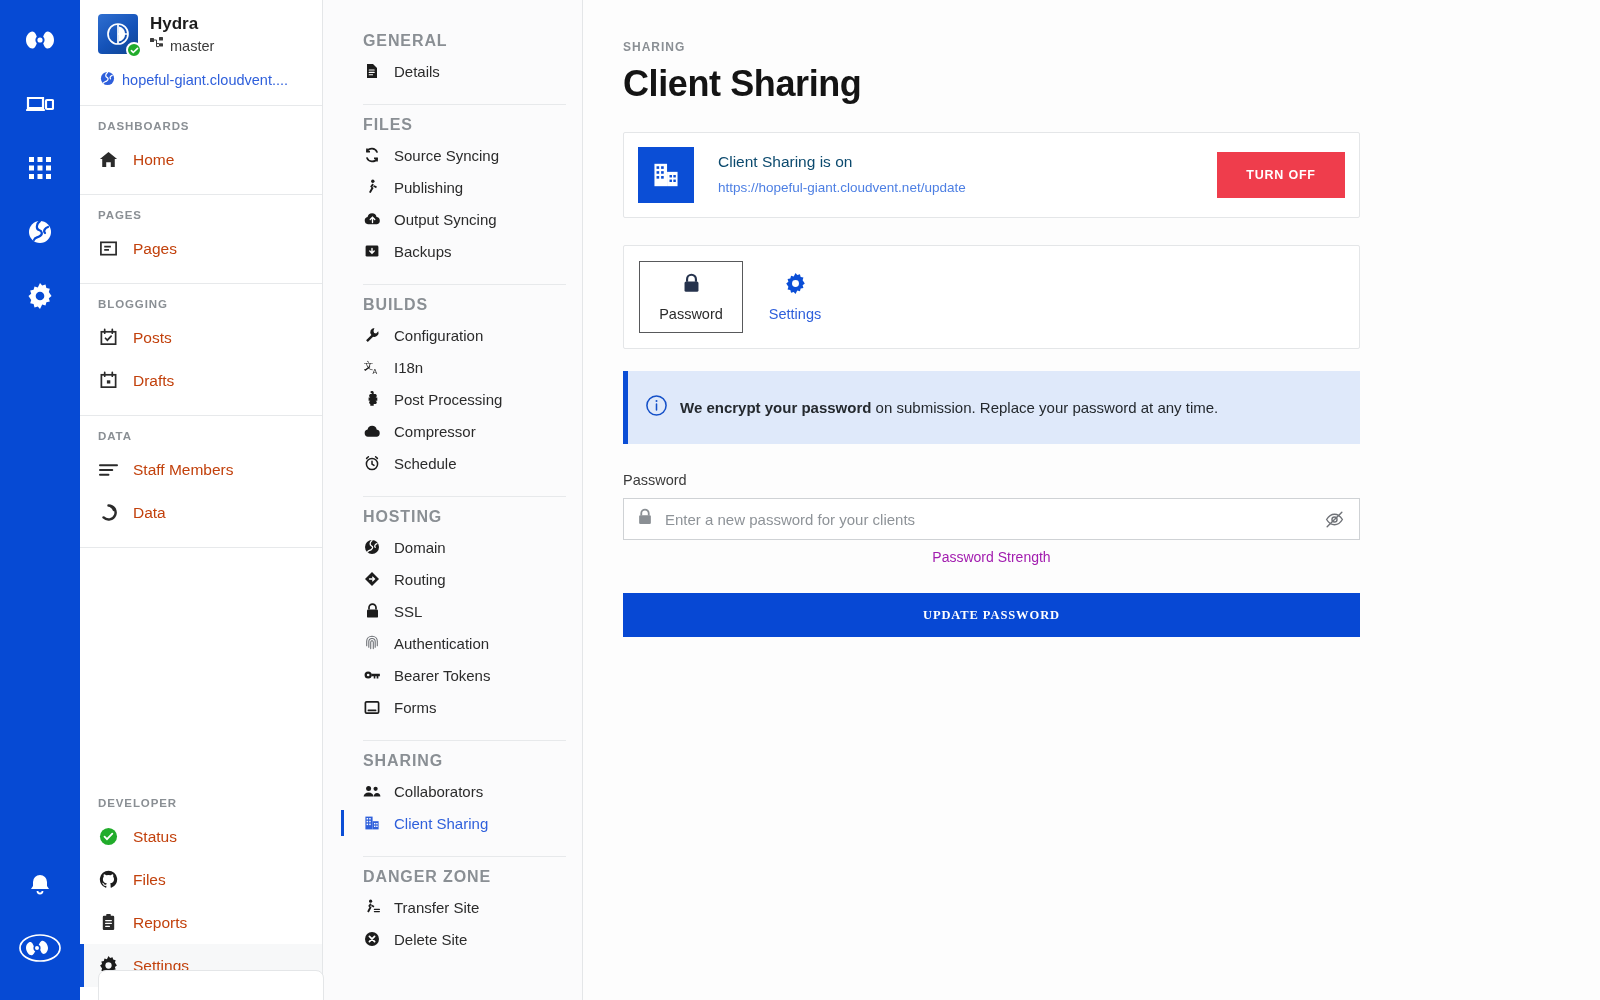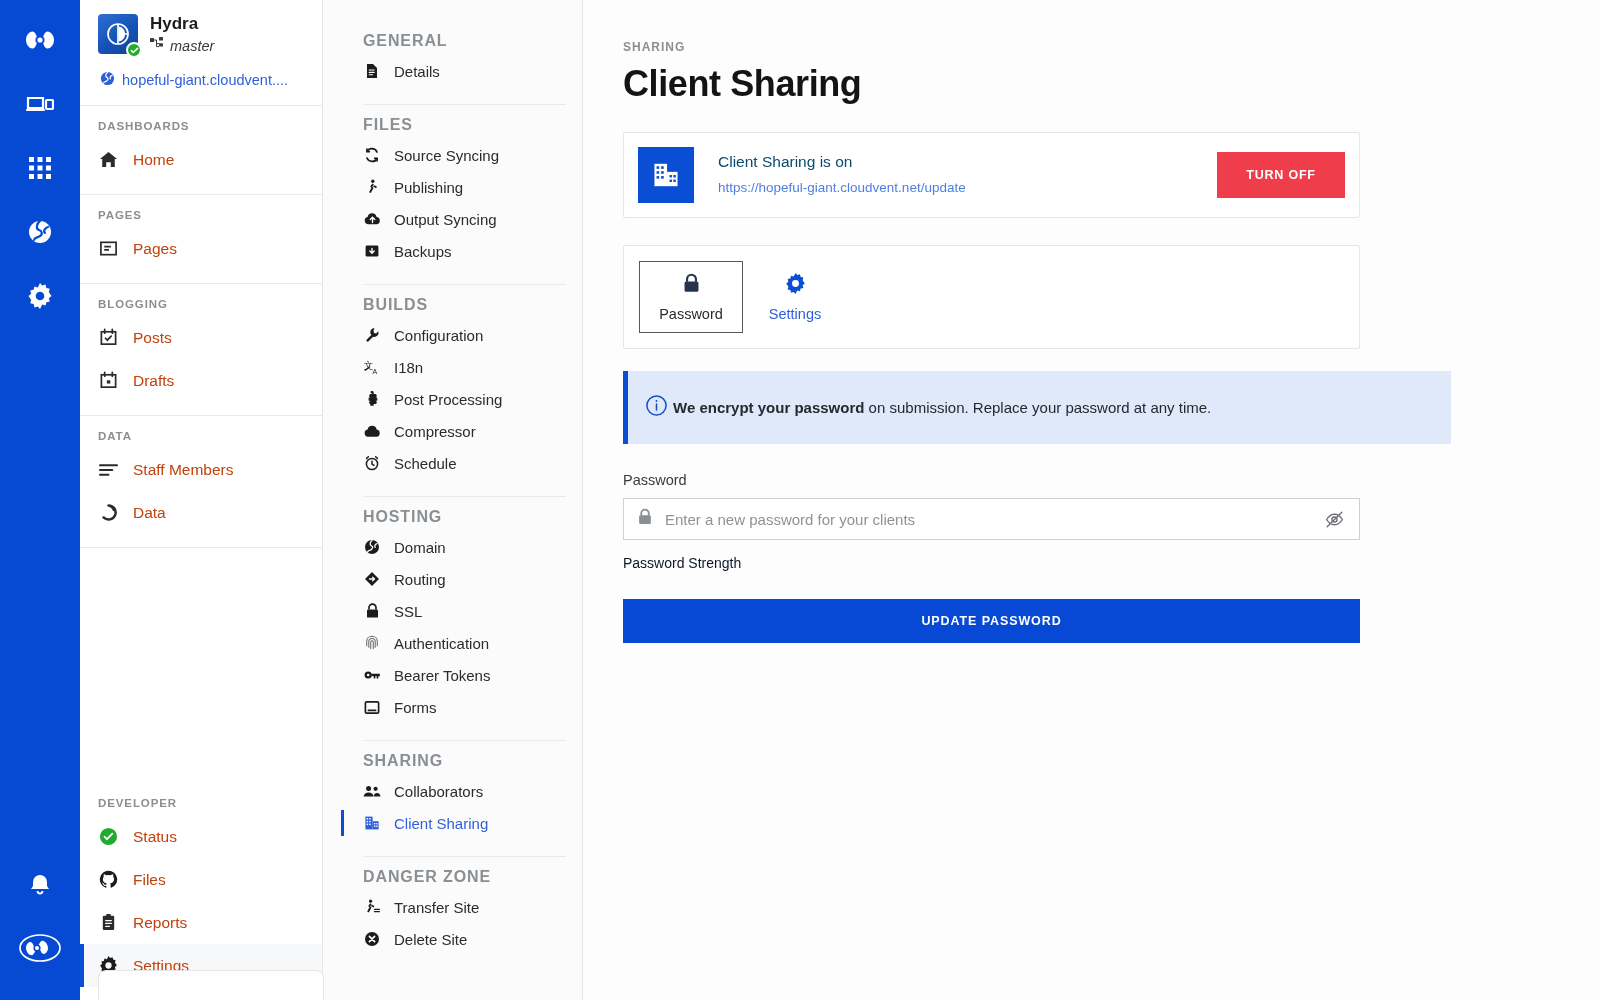--- a/index.html
+++ b/index.html
@@ -45,21 +45,21 @@
   }
   .site-logo .glyph { position: absolute; inset: 0; display: flex; align-items: center; justify-content: center; }
   .site-logo .check {
     position: absolute; right: -4px; bottom: -4px;
     width: 16px; height: 16px; border-radius: 50%;
     background: #21ac2b; border: 2px solid #fff;
     display: flex; align-items: center; justify-content: center;
   }
   .site-name { font-size: 17px; font-weight: bold; color: #1c1c1c; line-height: 1.2; }
   .site-branch { display: flex; align-items: center; gap: 6px; margin-top: 3px; }
-  .site-branch span { font-size: 14.5px; color: #3b3b3b; font-style: italic; }
+  .site-branch span { font-size: 14.5px; color: #3b3b3b; }
   .site-url { display: flex; align-items: center; gap: 7px; margin-top: 17px; padding-left: 2px; cursor: pointer; }
   .site-url span { font-size: 14.5px; color: #2e5fdb; }
 
   .nav-sep { height: 1px; background: #e7e9eb; margin: 0; }
   .nav-group { padding: 14px 0 13px 0; }
   .nav-label {
     font-size: 11.5px; font-weight: bold; letter-spacing: 0.9px;
     color: #8a8f94; padding: 0 0 6px 18px; text-transform: uppercase;
   }
   .nav-item {
@@ -140,42 +140,42 @@
   }
   .tab-btn .tb-label { font-size: 14.5px; color: #2b2b2b; }
   .tab-plain {
     width: 104px; height: 72px; border: 1px solid transparent; background: transparent;
     display: flex; flex-direction: column; align-items: center; justify-content: center;
     gap: 9px; cursor: pointer; font-family: inherit;
   }
   .tab-plain .tb-label { font-size: 14.5px; color: #2e5fdb; }
 
   .notice {
-    width: 828px; margin-top: 22px; background: #dfe9fa;
+    width: 737px; margin-top: 22px; background: #dfe9fa;
     border-left: 5px solid #0b4ed6; display: flex; align-items: center;
-    gap: 5px; padding: 23px 20px 23px 17px;
+    gap: 12px; padding: 23px 20px 23px 17px;
   }
   .notice-text { font-size: 15px; color: #24292e; }
   .notice-text b { font-weight: bold; }
 
   .field-label { font-size: 14.5px; color: #3a3a3a; margin-top: 28px; }
   .input-wrap {
     width: 737px; height: 42px; margin-top: 10px;
     border: 1px solid #cfd2d5; background: #fff;
     display: flex; align-items: center; padding: 0 14px 0 13px; gap: 12px;
   }
   .input-wrap input {
     flex: 1 1 auto; border: none; outline: none; background: transparent;
     font-family: inherit; font-size: 15px; color: #2b2b2b;
   }
   .input-wrap input::placeholder { color: #8e9398; }
-  .strength { width: 737px; text-align: left; font-size: 14px; color: #0f172a; margin-top: 15px; }
+  .strength { width: 737px; text-align: center; font-size: 14px; color: #a21caf; margin-top: 9px; }
   .update-btn {
     width: 737px; height: 44px; margin-top: 28px;
-    background: #0748d4; color: #fff; border: none; font-family: Liberation Sans, sans-serif;
+    background: #0748d4; color: #fff; border: none; font-family: Liberation Serif, serif;
     font-size: 12.5px; font-weight: bold; letter-spacing: 0.9px; cursor: pointer;
   }
   .eye-btn { background: none; border: none; padding: 0; cursor: pointer; display: flex; }
 </style>
 </head>
 <body>
 
 <div class="app">
 
   <div class="rail">

